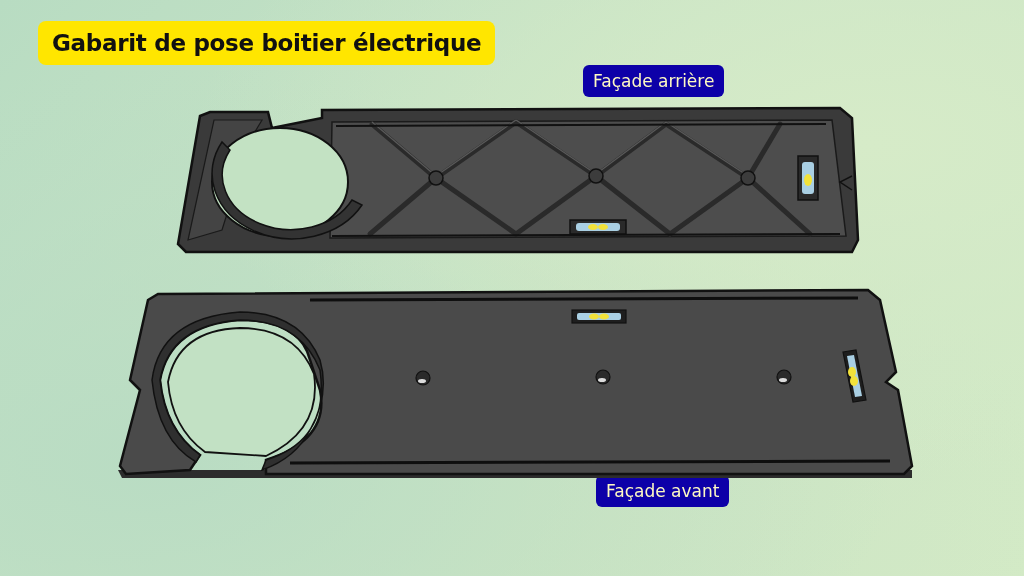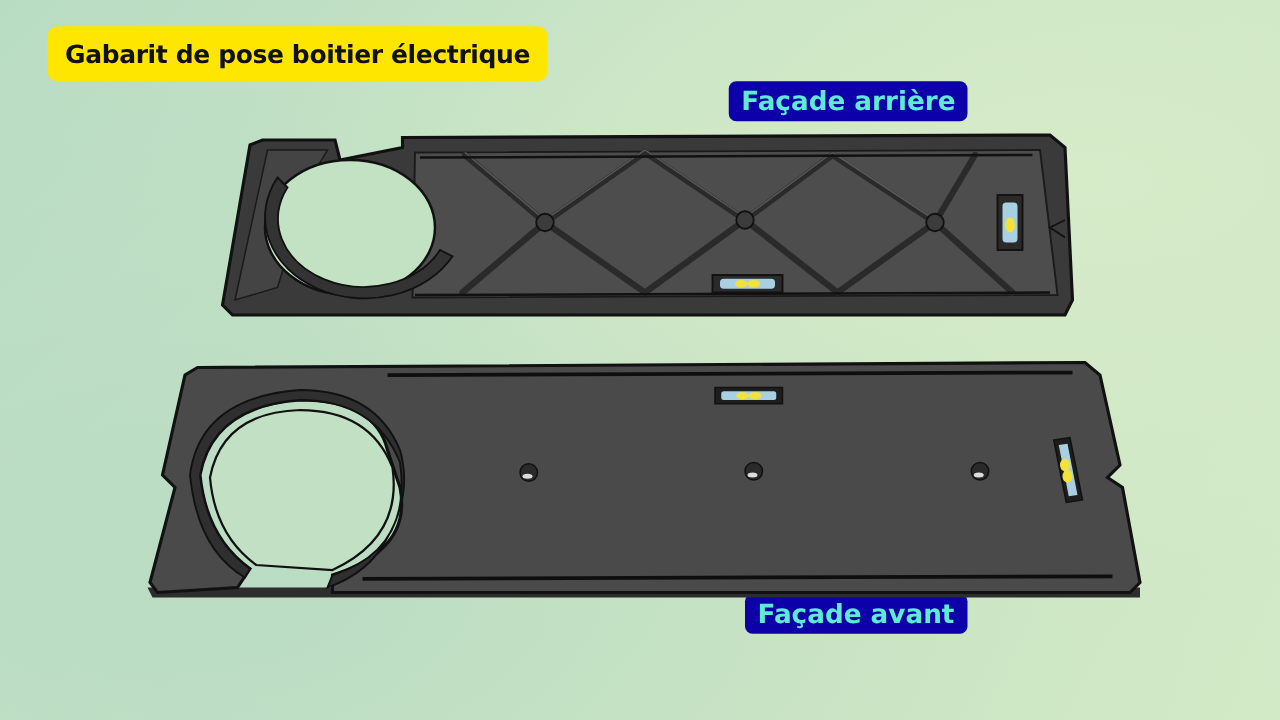--- a/index.html
+++ b/index.html
@@ -9,25 +9,25 @@
       radial-gradient(ellipse at 85% 25%, #d6ebc8 0%, rgba(214,235,200,0) 55%),
       radial-gradient(ellipse at 15% 80%, #b9dcc3 0%, rgba(185,220,195,0) 60%),
       radial-gradient(ellipse at 60% 90%, #cfe6c4 0%, rgba(207,230,196,0) 50%),
       linear-gradient(135deg, #b8dcc2 0%, #c9e4c6 45%, #d3eac6 100%);
     font-family: "DejaVu Sans", sans-serif;
   }
   .title-box {
     position: absolute; left: 38px; top: 21px; height: 44px;
     padding: 0 14px; background: #ffe600; border-radius: 8px;
     display: flex; align-items: center;
-    font-weight: bold; font-size: 20px; color: #111; letter-spacing: -0.3px;
+    font-weight: bold; font-size: 23px; color: #111; letter-spacing: -0.3px;
   }
   .label-box {
-    position: absolute; background: #0d00a8; color: #5eead4;
-    border-radius: 6px; font-weight: bold; font-size: 21px;
+    position: absolute; background: #0d00a8; color: #fef9c3;
+    border-radius: 6px; font-weight: normal; font-size: 17px;
     display: flex; align-items: center; padding: 0 10px; height: 32px;
   }
   .label-rear { left: 583px; top: 65px; }
   .label-front { left: 596px; top: 475px; }
   svg.scene { position: absolute; left: 0; top: 0; }
 </style>
 </head>
 <body>
 
 <div class="title-box">Gabarit de pose boitier électrique</div>

